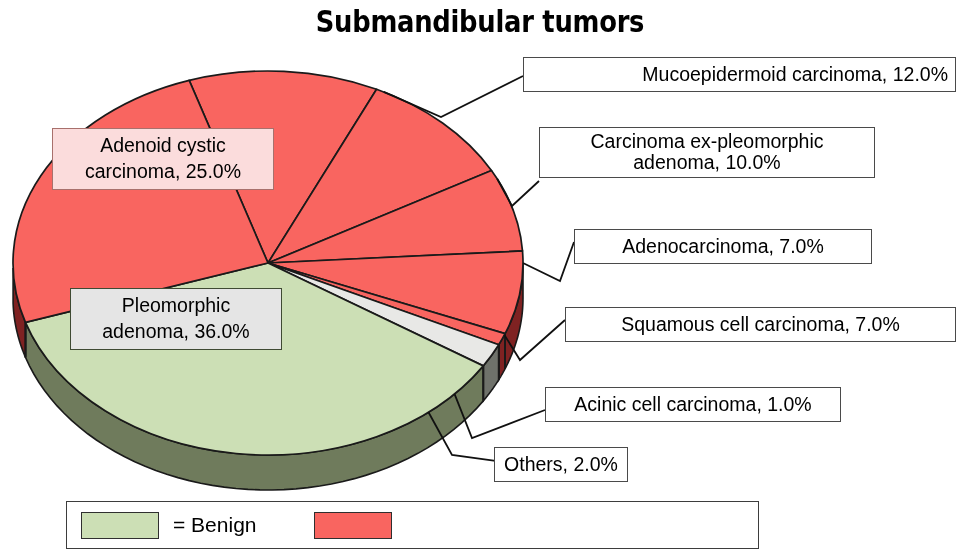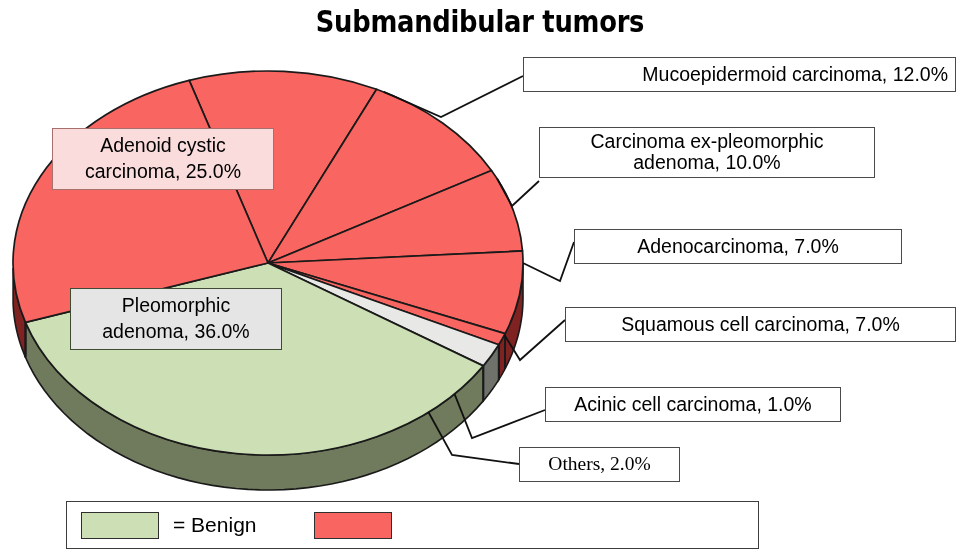--- a/index.html
+++ b/index.html
@@ -58,24 +58,24 @@
     line-height: 21px;
     color: #000000;
     text-align: center;
     padding: 3px 7px 4px 7px;
     white-space: pre-line;
   }
   .callout.single { line-height: 26px; }
 
   #callout-mucoepidermoid { left: 523px; top: 57px;  width: 433px; text-align: right; }
   #callout-cxpa          { left: 539px; top: 127px; width: 336px; }
-  #callout-adenocarcinoma{ left: 574px; top: 229px; width: 328px; }
+  #callout-adenocarcinoma{ left: 574px; top: 229px; width: 298px; }
   #callout-squamous      { left: 565px; top: 307px; width: 391px; }
   #callout-acinic        { left: 545px; top: 387px; width: 296px; }
-  #callout-others        { left: 519px; top: 447px; width: 161px; font-family: Liberation Serif, serif; }
+  #callout-others        { left: 494px; top: 447px; width: 134px; }
 
   
   #label-adenoid-cystic {
     position: absolute;
     left: 52px; top: 128px; width: 222px;
     box-sizing: border-box;
     background: #fbdcdc;
     border: 1.4px solid #a8706c;
     font-size: 19.5px;
     line-height: 26px;

